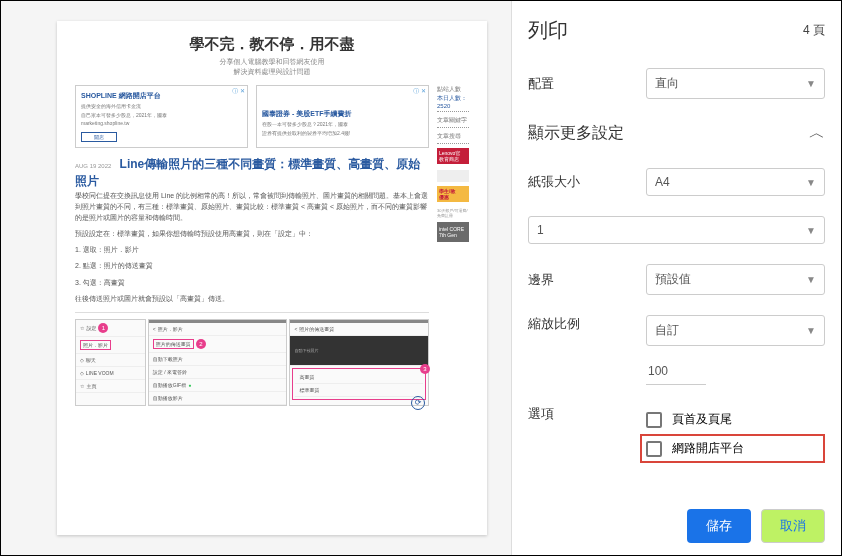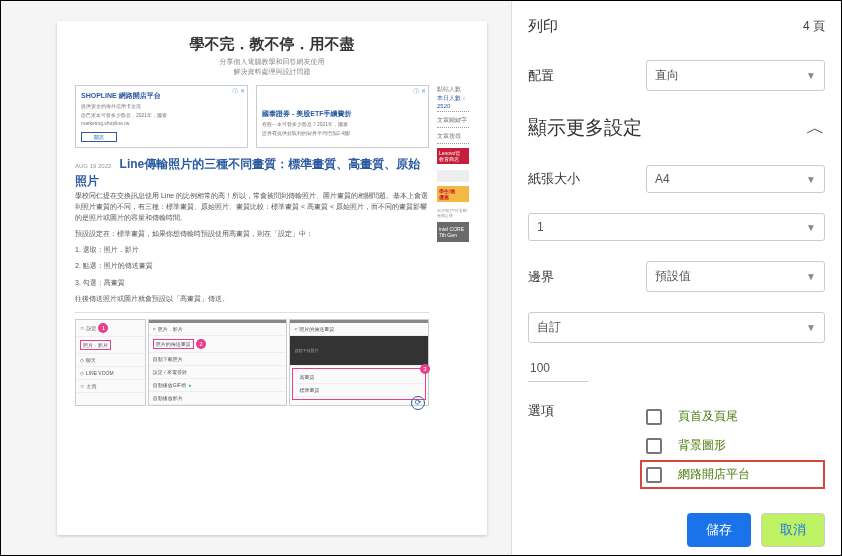--- a/index.html
+++ b/index.html
@@ -84,21 +84,21 @@
       font-size: 13px;
       color: #333;
       overflow: hidden;
     }
     .panel-head {
       display: flex;
       justify-content: space-between;
       align-items: center;
       padding: 4px 0 14px;
     }
-    .panel-head-title { font-size: 15px; }
+    .panel-head-title { font-size: 20px; }
     .panel-head-pages { font-size: 12px; color: #444; }
     .setting-row {
       display: flex;
       align-items: center;
       padding: 10px 0;
       gap: 8px;
     }
     .setting-label { width: 110px; font-size: 13px; color: #333; }
     .setting-control { flex: 1; }
     .dropdown {
@@ -114,39 +114,39 @@
       align-items: center;
       cursor: pointer;
     }
     .dropdown .chev { color: #888; font-size: 10px; }
     .section-toggle {
       display: flex;
       justify-content: space-between;
       align-items: flex-start;
       padding: 14px 0 14px;
       cursor: pointer;
-      font-size: 19px;
+      font-size: 16px;
     }
     .chev-up { color: #555; }
     .num-input {
       border: none;
       border-bottom: 1px solid #ccc;
       padding: 6px 2px;
       width: 60px;
       font-size: 12px;
       color: #555;
       background: transparent;
     }
     .checkbox-row {
       display: flex;
       align-items: center;
-      gap: 16px;
+      gap: 10px;
       padding: 6px 0;
       font-size: 12px;
-      color: #4d7c0f;
+      color: #000000;
     }
     .checkbox {
       width: 16px;
       height: 16px;
       border: 2px solid #777;
       border-radius: 2px;
       flex-shrink: 0;
     }
     .highlight-option {
       border: 2px solid #d9453a;
@@ -318,40 +318,37 @@
     <div class="setting-label">邊界</div>
     <div class="setting-control">
       <div class="dropdown">
         <span>預設值</span>
         <span class="chev">▼</span>
       </div>
     </div>
   </div>
 
   <div class="setting-row" style="align-items:flex-start">
+    <div class="setting-label">縮放比例</div>
     <div class="setting-control scale-box">
       <div class="dropdown">
         <span>自訂</span>
         <span class="chev">▼</span>
       </div>
       <input class="num-input" value="100" style="">
     </div>
   </div>
 
   <div class="setting-row" style="align-items:flex-start">
     <div class="setting-label">選項</div>
     <div class="setting-control">
       <div class="checkbox-row">
         <div class="checkbox"></div>
         <span>頁首及頁尾</span>
       </div>
-      <div class="checkbox-row">
-        <div class="checkbox"></div>
-        <span>背景圖形</span>
-      </div>
       <div class="checkbox-row highlight-option">
         <div class="checkbox"></div>
         <span>網路開店平台</span>
       </div>
     </div>
   </div>
 
   <div class="panel-footer">
     <div class="btn btn-primary">儲存</div>
     <div class="btn btn-secondary">取消</div>

